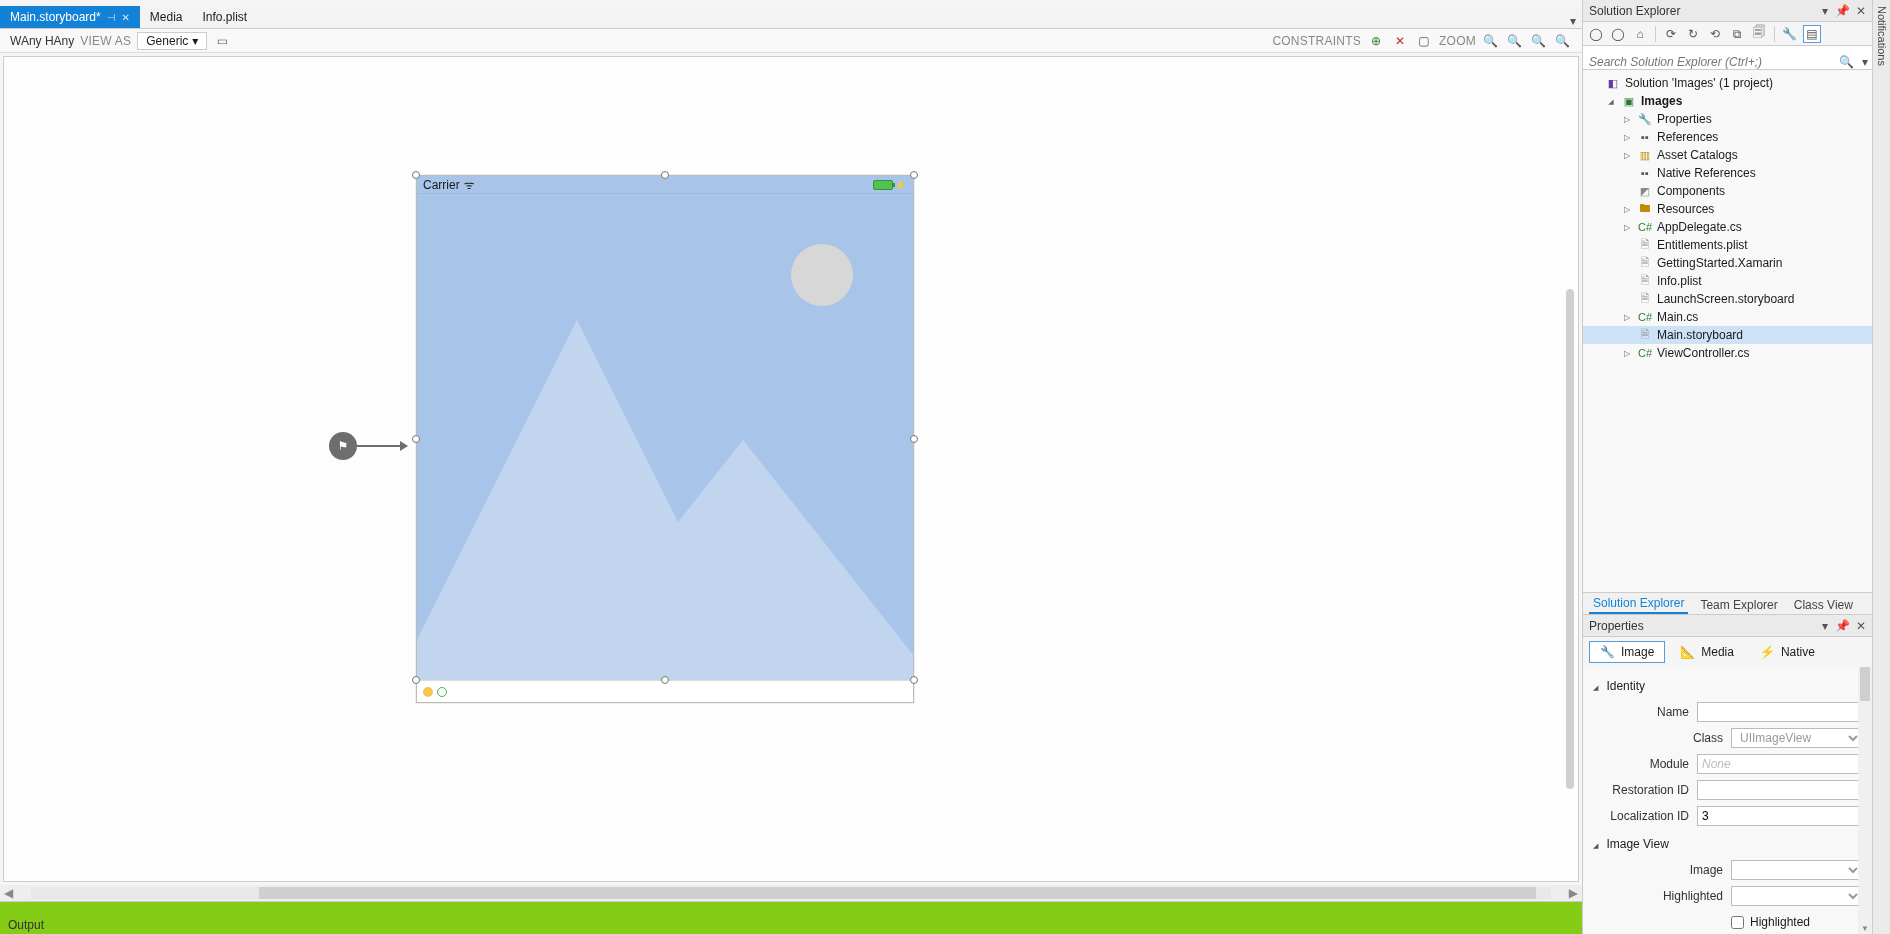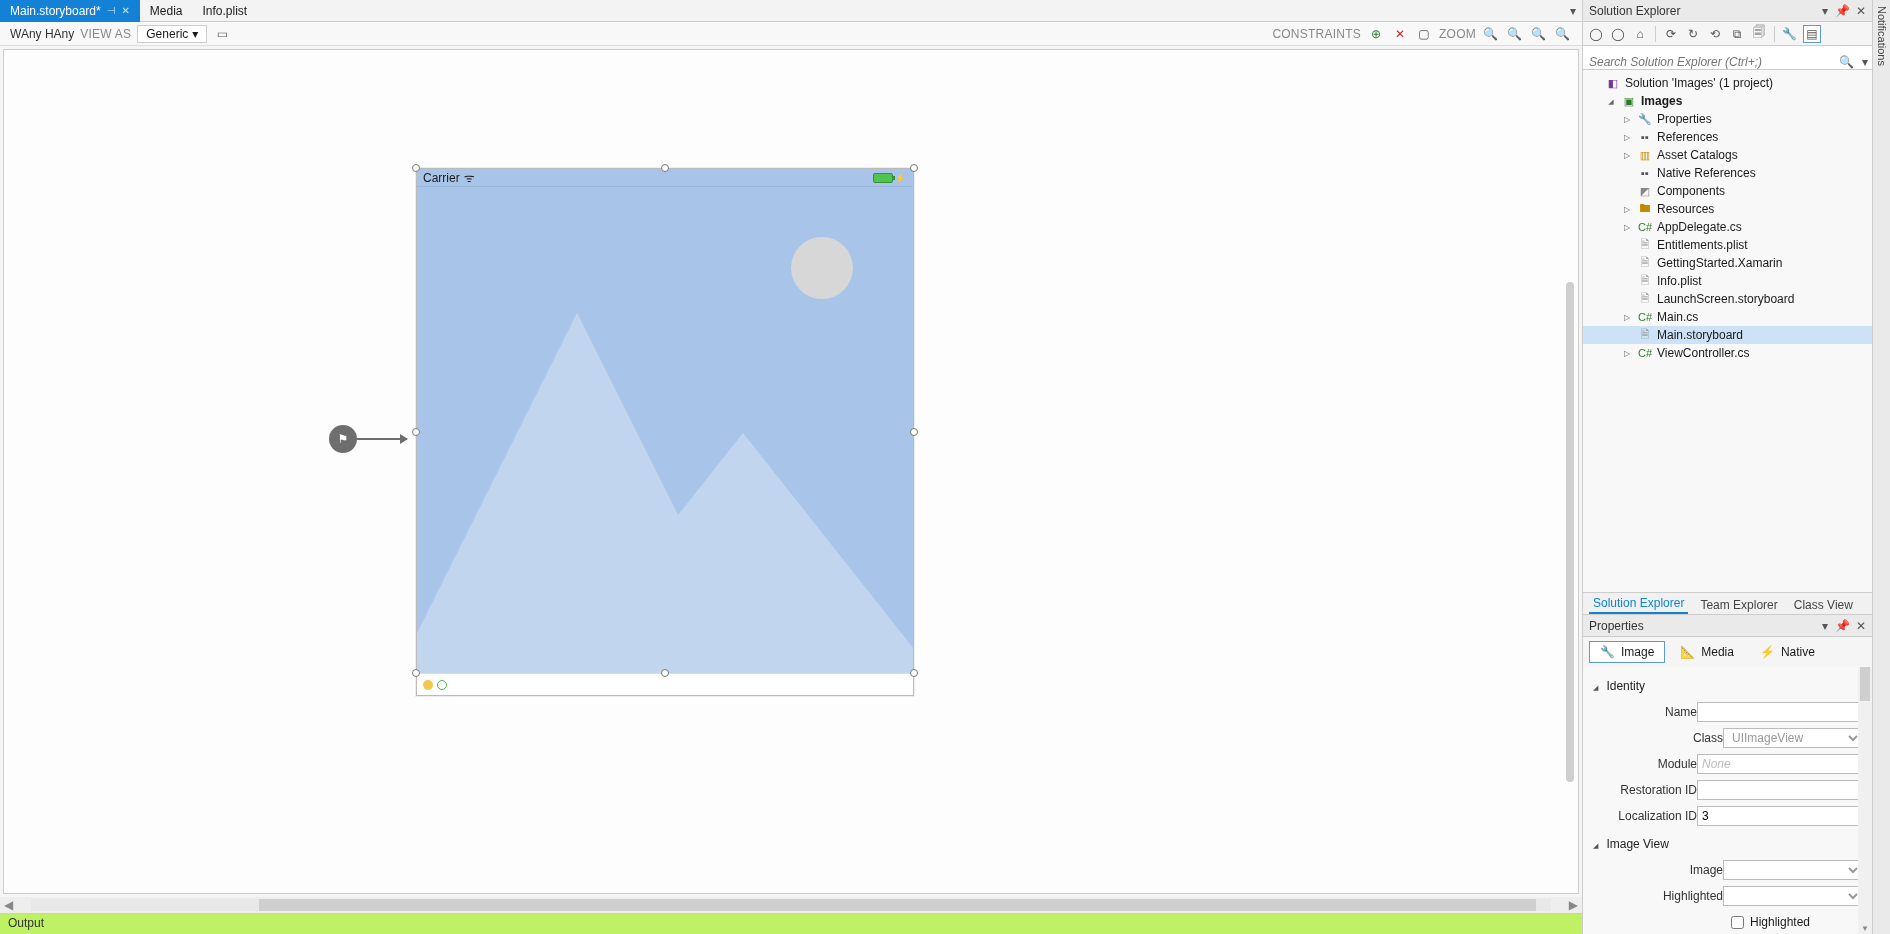--- a/index.html
+++ b/index.html
@@ -5,21 +5,21 @@
 * { margin: 0; padding: 0; box-sizing: border-box; font-family: "Segoe UI", Tahoma, sans-serif; font-size: 12px; }
 html, body { width: 100%; height: 100%; overflow: hidden; background: #f5f5f5; color: #1a1a1a; }
 
 .root { display: flex; height: 100%; }
 .main-col { flex: 1; display: flex; flex-direction: column; min-width: 0; }
 .right-col { width: 290px; display: flex; flex-direction: column; border-left: 1px solid #ccc; background: #f5f5f5; }
 .notif-col { width: 18px; background: #eaeaea; display: flex; align-items: flex-start; justify-content: center; padding-top: 6px; border-left: 1px solid #ccc; }
 .notif-col span { writing-mode: vertical-rl; font-size: 11px; color: #444; }
 
 
-.tabstrip { display: flex; align-items: center; height: 22px; background: #f3f3f3; border-bottom: 1px solid #ccc; }
+.tabstrip { display: flex; align-items: flex-end; height: 22px; background: #f3f3f3; border-bottom: 1px solid #ccc; margin-top: 7px; }
 .tab { height: 22px; padding: 0 10px; display: flex; align-items: center; gap: 6px; cursor: pointer; }
 .tab.active { background: #1382d6; color: #fff; }
 .tab .pin, .tab .close { font-size: 10px; opacity: .8; }
 .tabstrip .overflow { margin-left: auto; padding: 0 6px; color: #555; }
 
 
 .designer-toolbar { height: 24px; display: flex; align-items: center; gap: 6px; padding: 0 10px; background: #f8f8f8; border-bottom: 1px solid #ddd; }
 .designer-toolbar .lbl { color: #888; font-size: 12px; text-transform: uppercase; letter-spacing: .02em; }
 .designer-toolbar .sizeclass { color: #333; }
 .designer-toolbar .dropdown { border: 1px solid #ccc; padding: 1px 8px; height: 18px; display: flex; align-items: center; gap: 4px; background: #fff; }
@@ -49,21 +49,21 @@
 .entry-arrow { position:absolute; left: 325px; top: 375px; display:flex; align-items:center; gap:0; }
 .entry-dot { width:28px; height:28px; border-radius:50%; background:#6e6e6e; color:#fff; display:flex; align-items:center; justify-content:center; font-size:12px; }
 .entry-line { width:50px; height:2px; background:#6e6e6e; position:relative; }
 .entry-line::after { content:""; position:absolute; right:-1px; top:-4px; border-left:8px solid #6e6e6e; border-top:5px solid transparent; border-bottom:5px solid transparent; }
 
 .hscroll { height:16px; background:#eee; display:flex; align-items:center; }
 .hscroll .track { flex:1; height:12px; background:#e8e8e8; margin:0 14px; position:relative; }
 .hscroll .thumb { position:absolute; left:15%; width:84%; top:0; bottom:0; background:#cfcfcf; }
 .vscroll-fake { position:absolute; top:232px; right:4px; width:8px; height:500px; background:#cfcfcf; border-radius:4px; }
 
-.output-bar { height:21px; background:#bef264; border-top:1px solid #ccc; padding:2px 8px; font-size:12px; color:#333; }
+.output-bar { height:33px; background:#84cc16; border-top:1px solid #ccc; padding:16px 8px; font-size:12px; color:#333; }
 
 
 .panel { display:flex; flex-direction:column; }
 .panel-header { height:22px; display:flex; align-items:center; padding:0 4px 0 6px; background:#eaeaea; border-bottom:1px solid #ccc; gap:4px; }
 .panel-header .title { flex:1; color:#333; }
 .hdr-btn { width:14px; height:14px; display:flex; align-items:center; justify-content:center; color:#555; }
 .panel-toolbar { height:24px; display:flex; align-items:center; gap:4px; padding:0 4px; border-bottom:1px solid #ccc; background:#f5f5f5; }
 .panel-toolbar .sep { width:1px; height:16px; background:#ccc; margin:0 2px; }
 .tb-icon { width:18px; height:18px; display:flex; align-items:center; justify-content:center; color:#555; border:1px solid transparent; }
 .tb-icon.boxed { border:1px solid #5a9bd5; background:#fff; }
@@ -86,21 +86,21 @@
 .panel-tabs .ptab { padding:2px 4px; color:#444; cursor:pointer; }
 .panel-tabs .ptab.active { color:#1382d6; border-bottom:2px solid #1382d6; }
 
 
 .prop-tabs { display:flex; gap:4px; padding:4px 6px; background:#f5f5f5; }
 .prop-tab { border:1px solid transparent; padding:3px 10px; display:flex; align-items:center; gap:6px; cursor:pointer; }
 .prop-tab.active { border:1px solid #5a9bd5; background:#fff; }
 .prop-body { flex:1; overflow:auto; background:#f8f8f8; padding:4px 10px 10px; position:relative; }
 .prop-section-h { display:flex; align-items:center; gap:4px; margin:8px 0 6px; color:#222; }
 .prop-section-h .caret::before { content:"◢"; font-size:7px; margin-right:4px; color:#555; }
-.prop-row { display:flex; align-items:center; height:26px; }
+.prop-row { display:flex; align-items:center; height:26px; gap:8px; }
 .prop-row label { width:130px; text-align:right; color:#333; }
 .prop-row input, .prop-row select { flex:1; height:20px; border:1px solid #bbb; padding:0 4px; background:#fff; font-size:12px; }
 .prop-row select { color:#999; }
 .prop-row input::placeholder { color:#bbb; font-style:italic; }
 .chk-row { display:flex; align-items:center; gap:6px; margin:6px 0 0 138px; }
 .prop-vscroll { position:absolute; right:0; top:0; width:14px; bottom:0; background:#f0f0f0; }
 .prop-vscroll .thumb { position:absolute; top:0; left:2px; right:2px; height:34px; background:#cfcfcf; }
 .prop-vscroll .caret-up,.prop-vscroll .caret-dn{position:absolute;left:2px;right:2px;height:12px;display:flex;align-items:center;justify-content:center;color:#888;font-size:8px;}
 .prop-vscroll .caret-up{top:0}.prop-vscroll .caret-dn{bottom:0}
 

